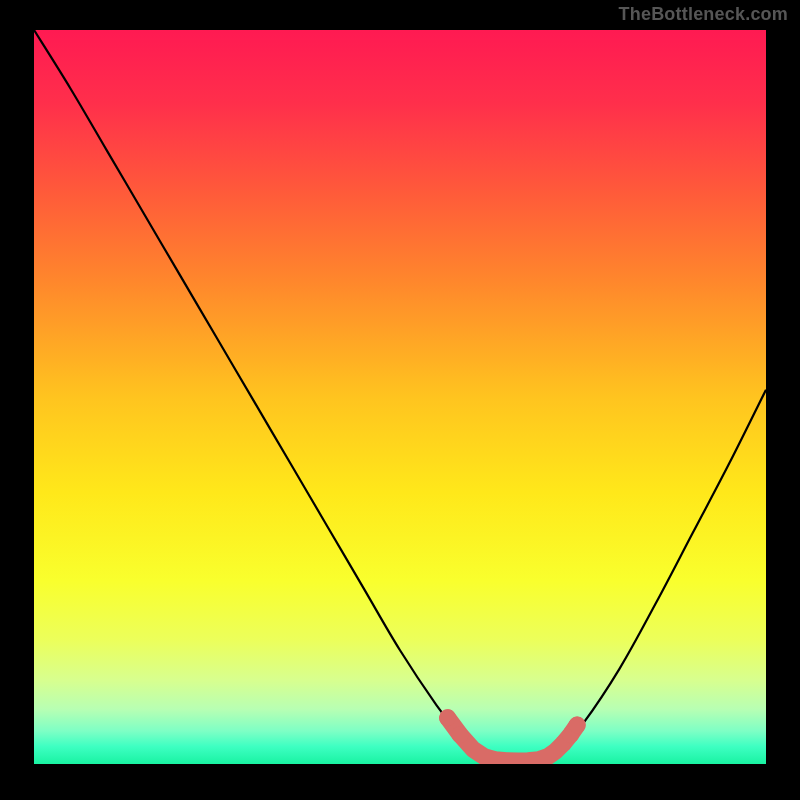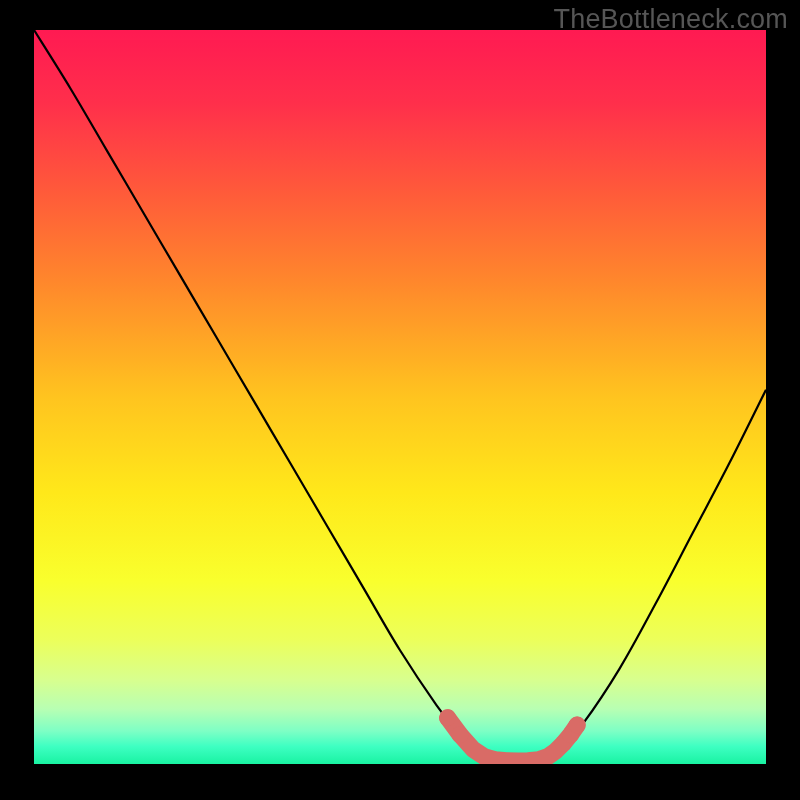--- a/index.html
+++ b/index.html
@@ -23,22 +23,22 @@
     left: 34px;
     top: 30px;
     width: 732px;
     height: 734px;
   }
   .watermark {
     position: absolute;
     top: 4px;
     right: 12px;
     font-family: Arial, Helvetica, sans-serif;
-    font-size: 27px;
-    font-weight: 400;
+    font-size: 18px;
+    font-weight: 700;
     color: #565656;
     letter-spacing: 0.2px;
   }
 </style>
 </head>
 <body>
 
 <div class="frame">
   <div class="watermark">TheBottleneck.com</div>
   <div class="plot">

